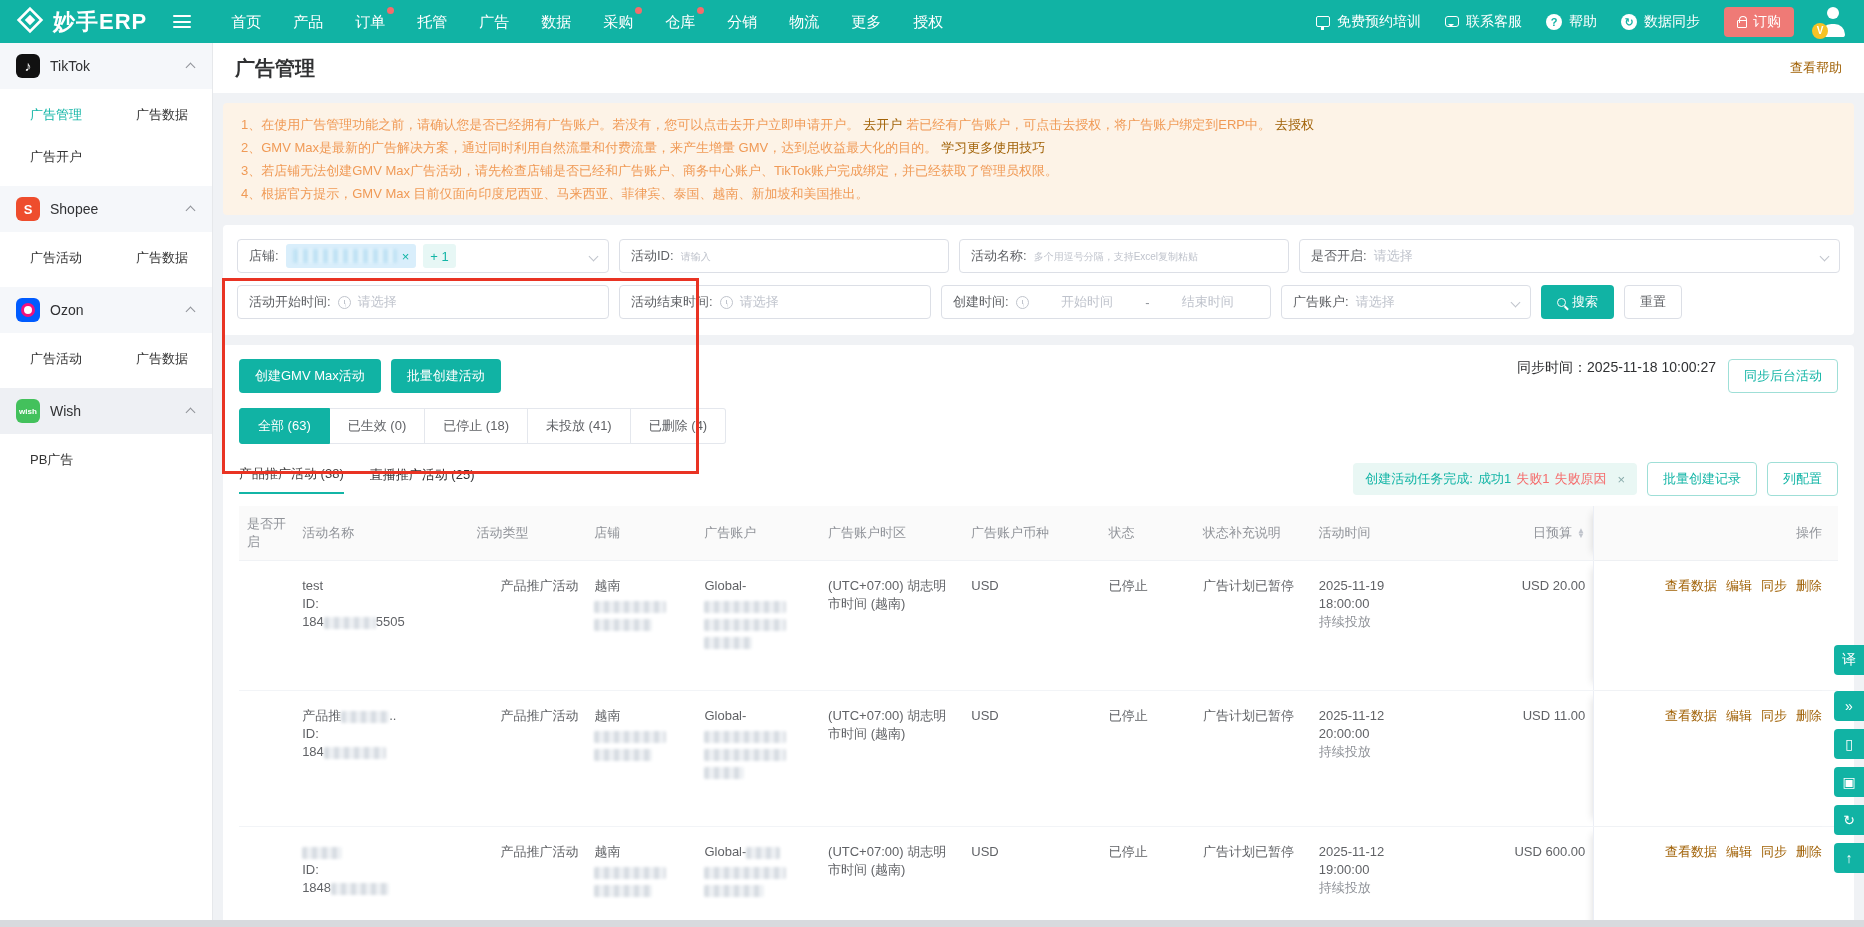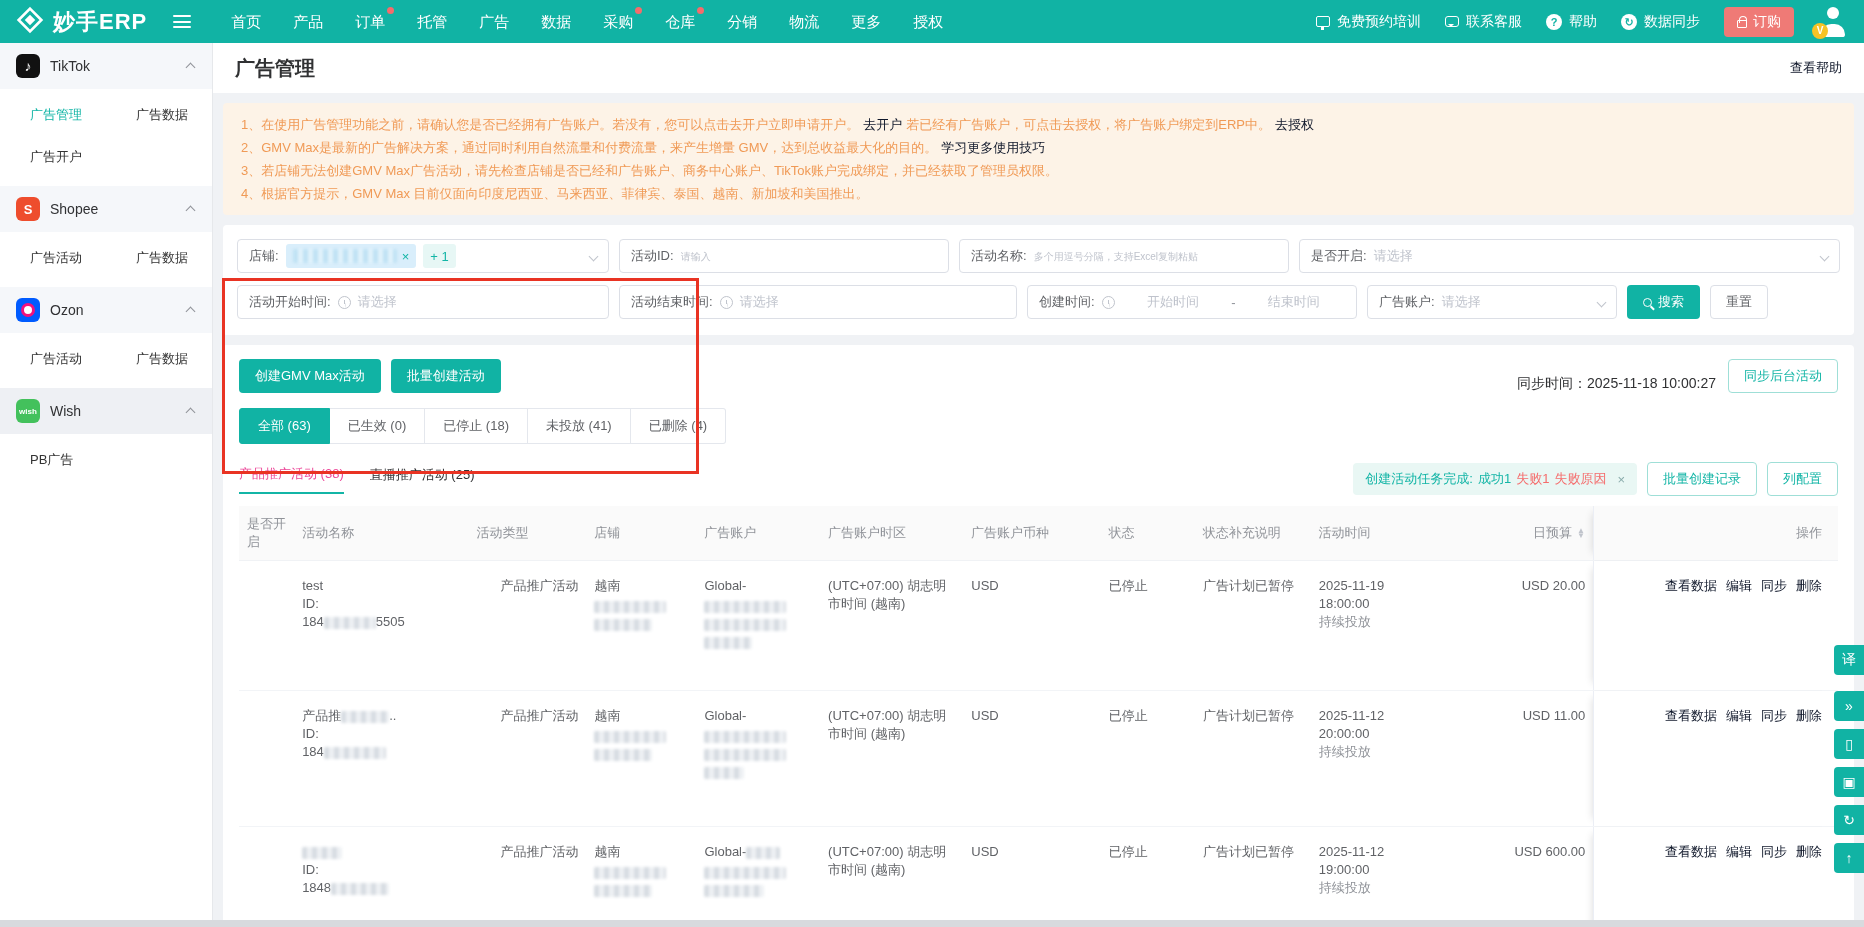--- a/index.html
+++ b/index.html
@@ -42,21 +42,21 @@
   .ozon-o { width:14px; height:14px; border-radius:50%; background:#fff; border:3.5px solid #f1117e; }
   .appic.wish { background:#43c15c; font-size:8px; font-weight:700; }
   .sitems { display:grid; grid-template-columns:1fr 1fr; padding:5px 0 8px; }
   .sitem { padding:12px 0 12px 30px; color:#333; cursor:pointer; white-space:nowrap; }
   .sitem.active { color:#13b5a6; }
 
   
   .main { position:absolute; top:43px; left:213px; right:0; bottom:0; background:#f0f2f5; overflow:hidden; }
   .page-head { height:50px; background:#fff; display:flex; align-items:center; justify-content:space-between; padding:0 22px; }
   .page-title { font-size:20px; font-weight:700; color:#303133; }
-  .tlink { color:#0f172a; cursor:pointer; text-decoration:none; }
+  .tlink { color:#a16207; cursor:pointer; text-decoration:none; }
   .notice { margin:10px; background:#fdf3e7; border-radius:4px; padding:10px 18px; color:#f09a56; line-height:23px; }
   .notice .tlink { margin:0 4px; }
 
   .panel { margin:0 10px; background:#fff; border-radius:4px; padding:14px 14px 4px; }
   .frow { display:flex; gap:10px; margin-bottom:12px; }
   .fbox { border:1px solid #dcdfe6; border-radius:4px; height:34px; display:flex; align-items:center; gap:7px; padding:0 11px; background:#fff; position:relative; }
   .fbox .lbl { color:#606266; white-space:nowrap; }
   .ph { color:#bfc3cc; white-space:nowrap; }
   .finput { border:none; outline:none; flex:1; font-size:10px; font-family:inherit; color:#606266; min-width:20px; }
   .finput::placeholder { color:#bfc3cc; }
@@ -69,29 +69,29 @@
 
   .btn { height:34px; border:1px solid transparent; border-radius:4px; padding:0 15px; font-size:13px; font-family:inherit; display:inline-flex; align-items:center; gap:6px; cursor:pointer; white-space:nowrap; }
   .btn-primary { background:#11b3a4; color:#fff; }
   .btn-outline { background:#fff; color:#13b5a6; border-color:#9fdfd7; }
   .btn-plain { background:#fff; color:#606266; border-color:#dcdfe6; }
   .ic-mag { width:9px; height:9px; border:1.6px solid #fff; border-radius:50%; }
   .ic-mag::after { content:''; position:absolute; right:-4px; bottom:-3px; width:5px; height:1.6px; background:#fff; transform:rotate(45deg); }
 
   .card2 { margin:10px 10px 0; background:#fff; border-radius:4px; padding:14px 16px 0; height:598px; display:flex; flex-direction:column; position:relative; }
   .rowA { display:flex; align-items:center; gap:10px; }
-  .sync-wrap { margin-left:auto; display:flex; align-items:flex-end; gap:12px; color:#303133; font-size:14px; }
+  .sync-wrap { margin-left:auto; display:flex; align-items:flex-start; gap:12px; color:#303133; font-size:14px; }
   .seg { display:flex; margin-top:15px; }
   .seg-btn { height:36px; padding:0 18px; border:1px solid #e4e7ed; border-left:none; background:#fff; display:flex; align-items:center; color:#606266; cursor:pointer; white-space:nowrap; }
   .seg-btn:first-child { border-left:1px solid #e4e7ed; border-radius:3px 0 0 3px; }
   .seg-btn:last-child { border-radius:0 3px 3px 0; }
   .seg-btn.active { background:#11b3a4; border-color:#11b3a4; color:#fff; }
   .rowC { display:flex; align-items:center; margin-top:18px; }
   .ttab { margin-right:26px; padding-bottom:9px; cursor:pointer; color:#303133; white-space:nowrap; }
-  .ttab.active { color:#ec4899; border-bottom:2px solid #13b5a6; }
+  .ttab.active { color:#404040; border-bottom:2px solid #13b5a6; }
   .rowC-right { margin-left:auto; display:flex; align-items:center; gap:10px; }
   .task-badge { background:#e9f7f4; border-radius:4px; height:32px; display:flex; align-items:center; gap:5px; padding:0 12px; color:#13b5a6; }
   .task-badge .bad { color:#f56c6c; }
   .task-badge .x { color:#8aa; margin-left:6px; cursor:pointer; }
 
   
   .tbl { margin-top:10px; display:flex; flex-direction:column; }
   .tr { display:flex; align-items:stretch; }
   .thead { color:#909399; background:#fafafa; border-bottom:1px solid #f0f2f5; }
   .cell { padding:9px 8px; line-height:18px; }
@@ -265,21 +265,21 @@
         <span class="ph">请选择</span>
         <span class="chev-dn"></span>
       </div>
     </div>
     <div class="frow">
       <div class="fbox" style="width:372px;">
         <span class="lbl">活动开始时间:</span>
         <span class="ic ic-clock"></span>
         <span class="ph">请选择</span>
       </div>
-      <div class="fbox" style="width:398px;">
+      <div class="fbox" style="width:312px;">
         <span class="lbl">活动结束时间:</span>
         <span class="ic ic-clock"></span>
         <span class="ph">请选择</span>
       </div>
       <div class="fbox" style="width:330px;">
         <span class="lbl">创建时间:</span>
         <span class="ic ic-clock"></span>
         <span class="ph" style="margin:0 auto;">开始时间</span>
         <span class="muted">-</span>
         <span class="ph" style="margin:0 auto;">结束时间</span>

